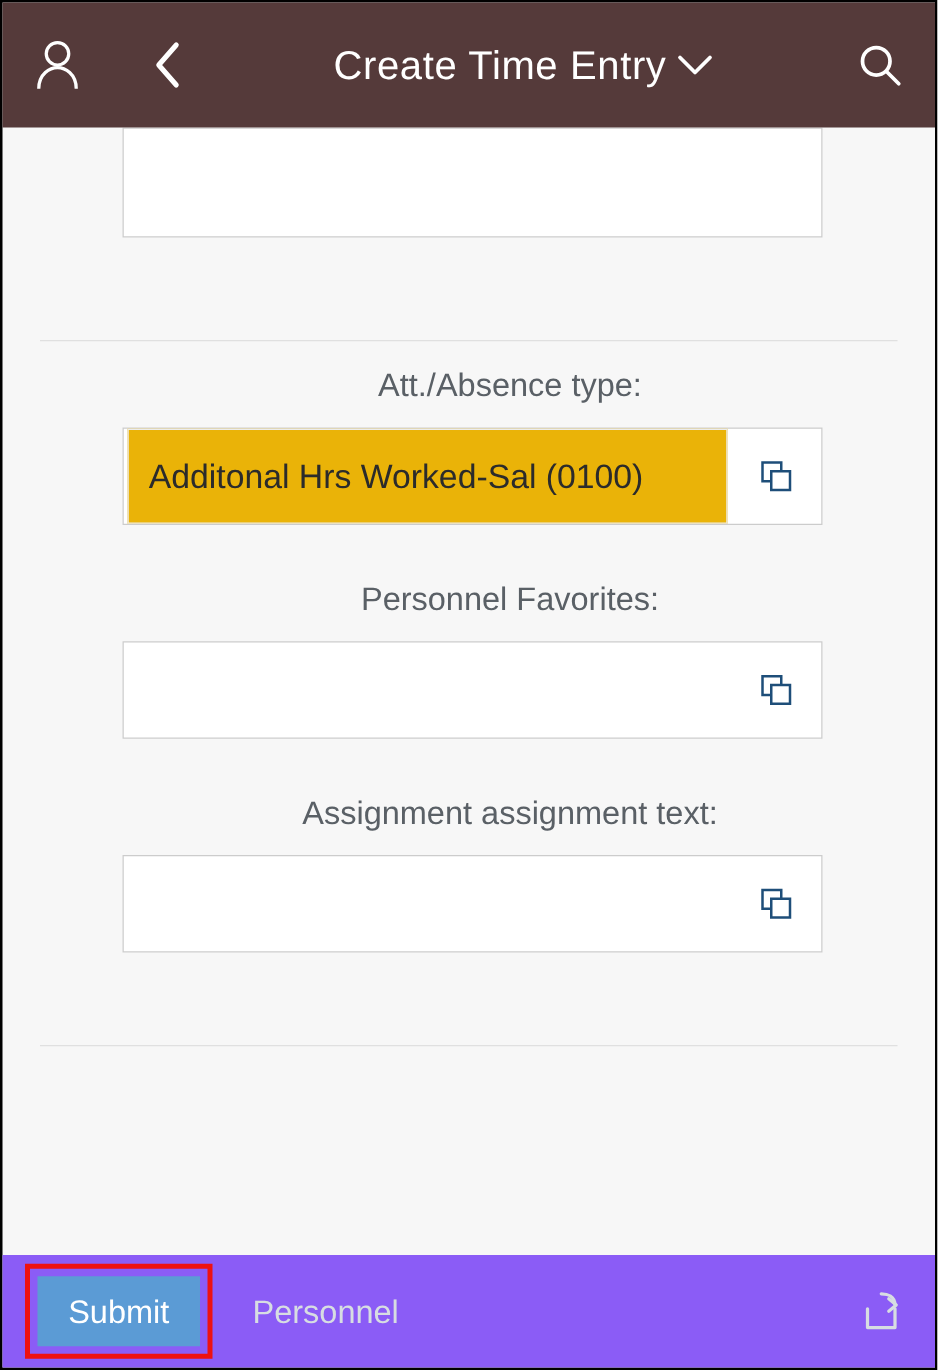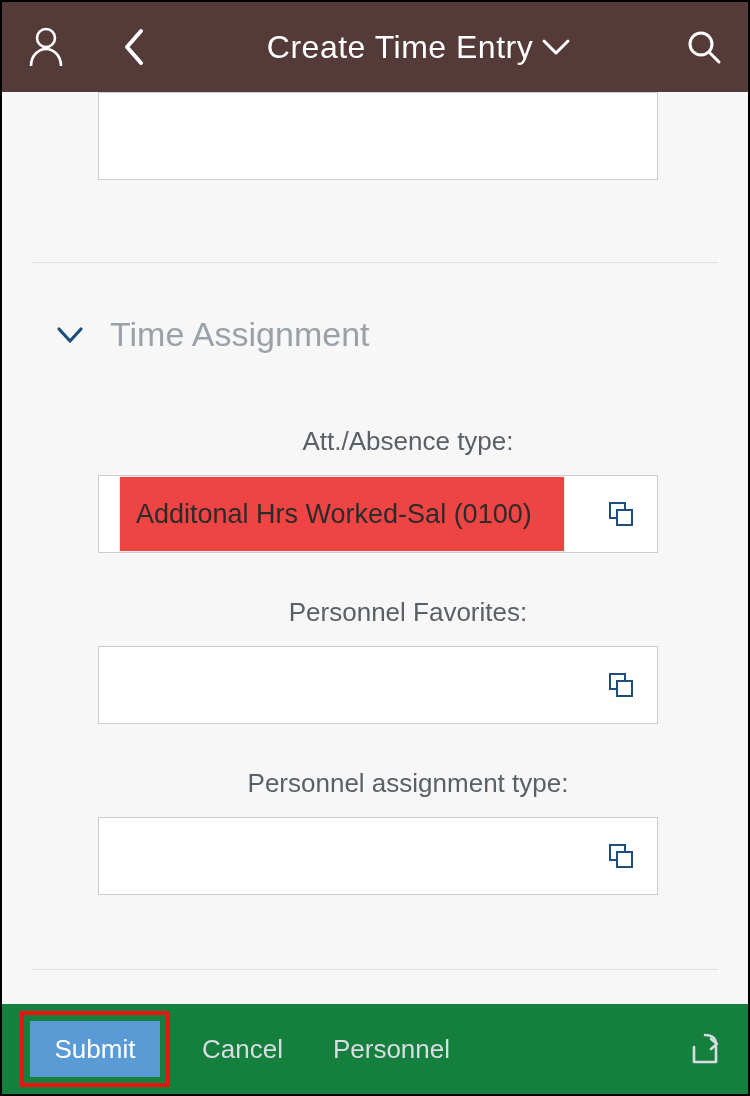--- a/index.html
+++ b/index.html
@@ -1,20 +1,20 @@
 <!DOCTYPE html>
 <html><head>
 <meta charset="utf-8">
 <style>
   * { box-sizing: border-box; margin: 0; padding: 0; }
   html, body { width: 750px; height: 1096px; font-family: Arial, Helvetica, sans-serif; background: #f7f7f7; overflow: hidden; }
   .frame { width: 750px; height: 1096px; border: 2px solid #000; position: relative; display: flex; flex-direction: column; background: #f7f7f7; }
 
   
-  .header { background: #553a3a; height: 90px; display: flex; align-items: center; color: #fff; padding: 0 18px; position: relative; }
+  .header { background: #553a3a; height: 100px; display: flex; align-items: center; color: #fff; padding: 0 18px; position: relative; }
   .header .hicon { width: 52px; display: flex; align-items: center; justify-content: center; cursor: pointer; }
   .header .title-wrap { flex: 1; display: flex; align-items: center; justify-content: center; gap: 8px; }
   .header .title { font-size: 32px; font-weight: 400; letter-spacing: 0.5px; }
   svg { display: block; }
 
   
   .content { flex: 1; overflow: hidden; display: flex; flex-direction: column; }
 
   
   .stray-row { padding: 0 30px; }
@@ -25,29 +25,29 @@
 
   
   .section-header { display: flex; align-items: center; gap: 26px; padding: 52px 30px 52px 54px; }
   .section-title { font-size: 34px; color: #9aa1a8; font-weight: 400; }
 
   
   .form-area { padding: 20px 30px 0 30px; }
   .form-row { margin-left: 66px; margin-bottom: 44px; }
   .form-label { font-size: 26px; color: #5a6066; margin-bottom: 18px; text-align: center; }
   .value-help { width: 560px; height: 78px; border: 1px solid #ccc; background: #fff; display: flex; align-items: center; }
-  .value-help.filled .vh-input-wrap { background: #ef4444; border: 1px solid #ececec; margin: 20px; }
+  .value-help.filled .vh-input-wrap { background: #eab308; border: 1px solid #ececec; margin: 3px; }
   .vh-input-wrap { flex: 1; height: 100%; display: flex; align-items: center; padding: 0 16px; }
   .vh-input { width: 100%; border: none; outline: none; background: transparent; font-size: 27px; color: #2b2b2b; }
   .vh-btn { width: 72px; height: 100%; display: flex; align-items: center; justify-content: center; cursor: pointer; }
 
   .divider2 { height: 1px; background: #e0e0e0; margin: 30px 30px 0 30px; }
 
   
-  .footer { height: 90px; background: #15803d; display: flex; align-items: center; padding: 0 24px; gap: 26px; }
+  .footer { height: 90px; background: #8b5cf6; display: flex; align-items: center; padding: 0 24px; gap: 26px; }
   .btn { height: 56px; display: flex; align-items: center; justify-content: center; font-size: 26px; color: #d7dde2; cursor: pointer; padding: 0 12px; }
   .btn-primary { background: #5b9bd5; color: #fff; width: 130px; }
   .highlight { position: relative; padding: 4px; }
   .highlight::before { content:""; position:absolute; inset:-6px; border: 4px solid #e11; pointer-events: none; }
   .spacer { flex: 1; }
 </style>
 </head>
 <body>
 <div class="frame">
 
@@ -79,26 +79,20 @@
 
   <div class="content">
     <div class="stray-row">
       <div class="stray-input">
         <input type="text" style="">
       </div>
     </div>
 
     <div class="divider"></div>
 
-    <div class="section-header">
-      <svg width="28" height="18" viewBox="0 0 28 18" fill="none" stroke="#1e4e79" stroke-width="3.2" stroke-linecap="round" stroke-linejoin="round">
-        <path d="M3 3 L14 15 L25 3"></path>
-      </svg>
-      <div class="section-title">Time Assignment</div>
-    </div>
 
     <div class="form-area">
 
       <div class="form-row">
         <div class="form-label">Att./Absence type:</div>
         <div class="value-help filled">
           <div class="vh-input-wrap">
             <input class="vh-input" type="text" value="Additonal Hrs Worked-Sal (0100)" style="">
           </div>
           <div class="vh-btn">
@@ -119,21 +113,21 @@
           <div class="vh-btn">
             <svg width="30" height="30" viewBox="0 0 30 30" fill="none" stroke="#1e4e79" stroke-width="2">
               <rect x="4" y="4" width="15" height="15"></rect>
               <rect x="11" y="11" width="15" height="15" fill="#fff"></rect>
             </svg>
           </div>
         </div>
       </div>
 
       <div class="form-row">
-        <div class="form-label">Personnel assignment type:</div>
+        <div class="form-label">Assignment assignment text:</div>
         <div class="value-help">
           <div class="vh-input-wrap">
             <input class="vh-input" type="text" value="" style="">
           </div>
           <div class="vh-btn">
             <svg width="30" height="30" viewBox="0 0 30 30" fill="none" stroke="#1e4e79" stroke-width="2">
               <rect x="4" y="4" width="15" height="15"></rect>
               <rect x="11" y="11" width="15" height="15" fill="#fff"></rect>
             </svg>
           </div>
@@ -142,21 +136,20 @@
 
     </div>
 
     <div class="divider2"></div>
   </div>
 
   <div class="footer">
     <div class="highlight">
       <div class="btn btn-primary">Submit</div>
     </div>
-    <div class="btn">Cancel</div>
     <div class="btn">Personnel</div>
     <div class="spacer"></div>
     <div class="btn" style="padding:0">
       <svg width="38" height="38" viewBox="0 0 38 38" fill="none" stroke="#d7dde2" stroke-width="2.6" stroke-linecap="round" stroke-linejoin="round">
         <path d="M8 17 L8 32 L30 32 L30 17"></path>
         <path d="M19 5 C24 5 30 7 30 14"></path>
         <path d="M25 9 L31 14 L25 19" stroke-linejoin="round"></path>
       </svg>
     </div>
   </div>

